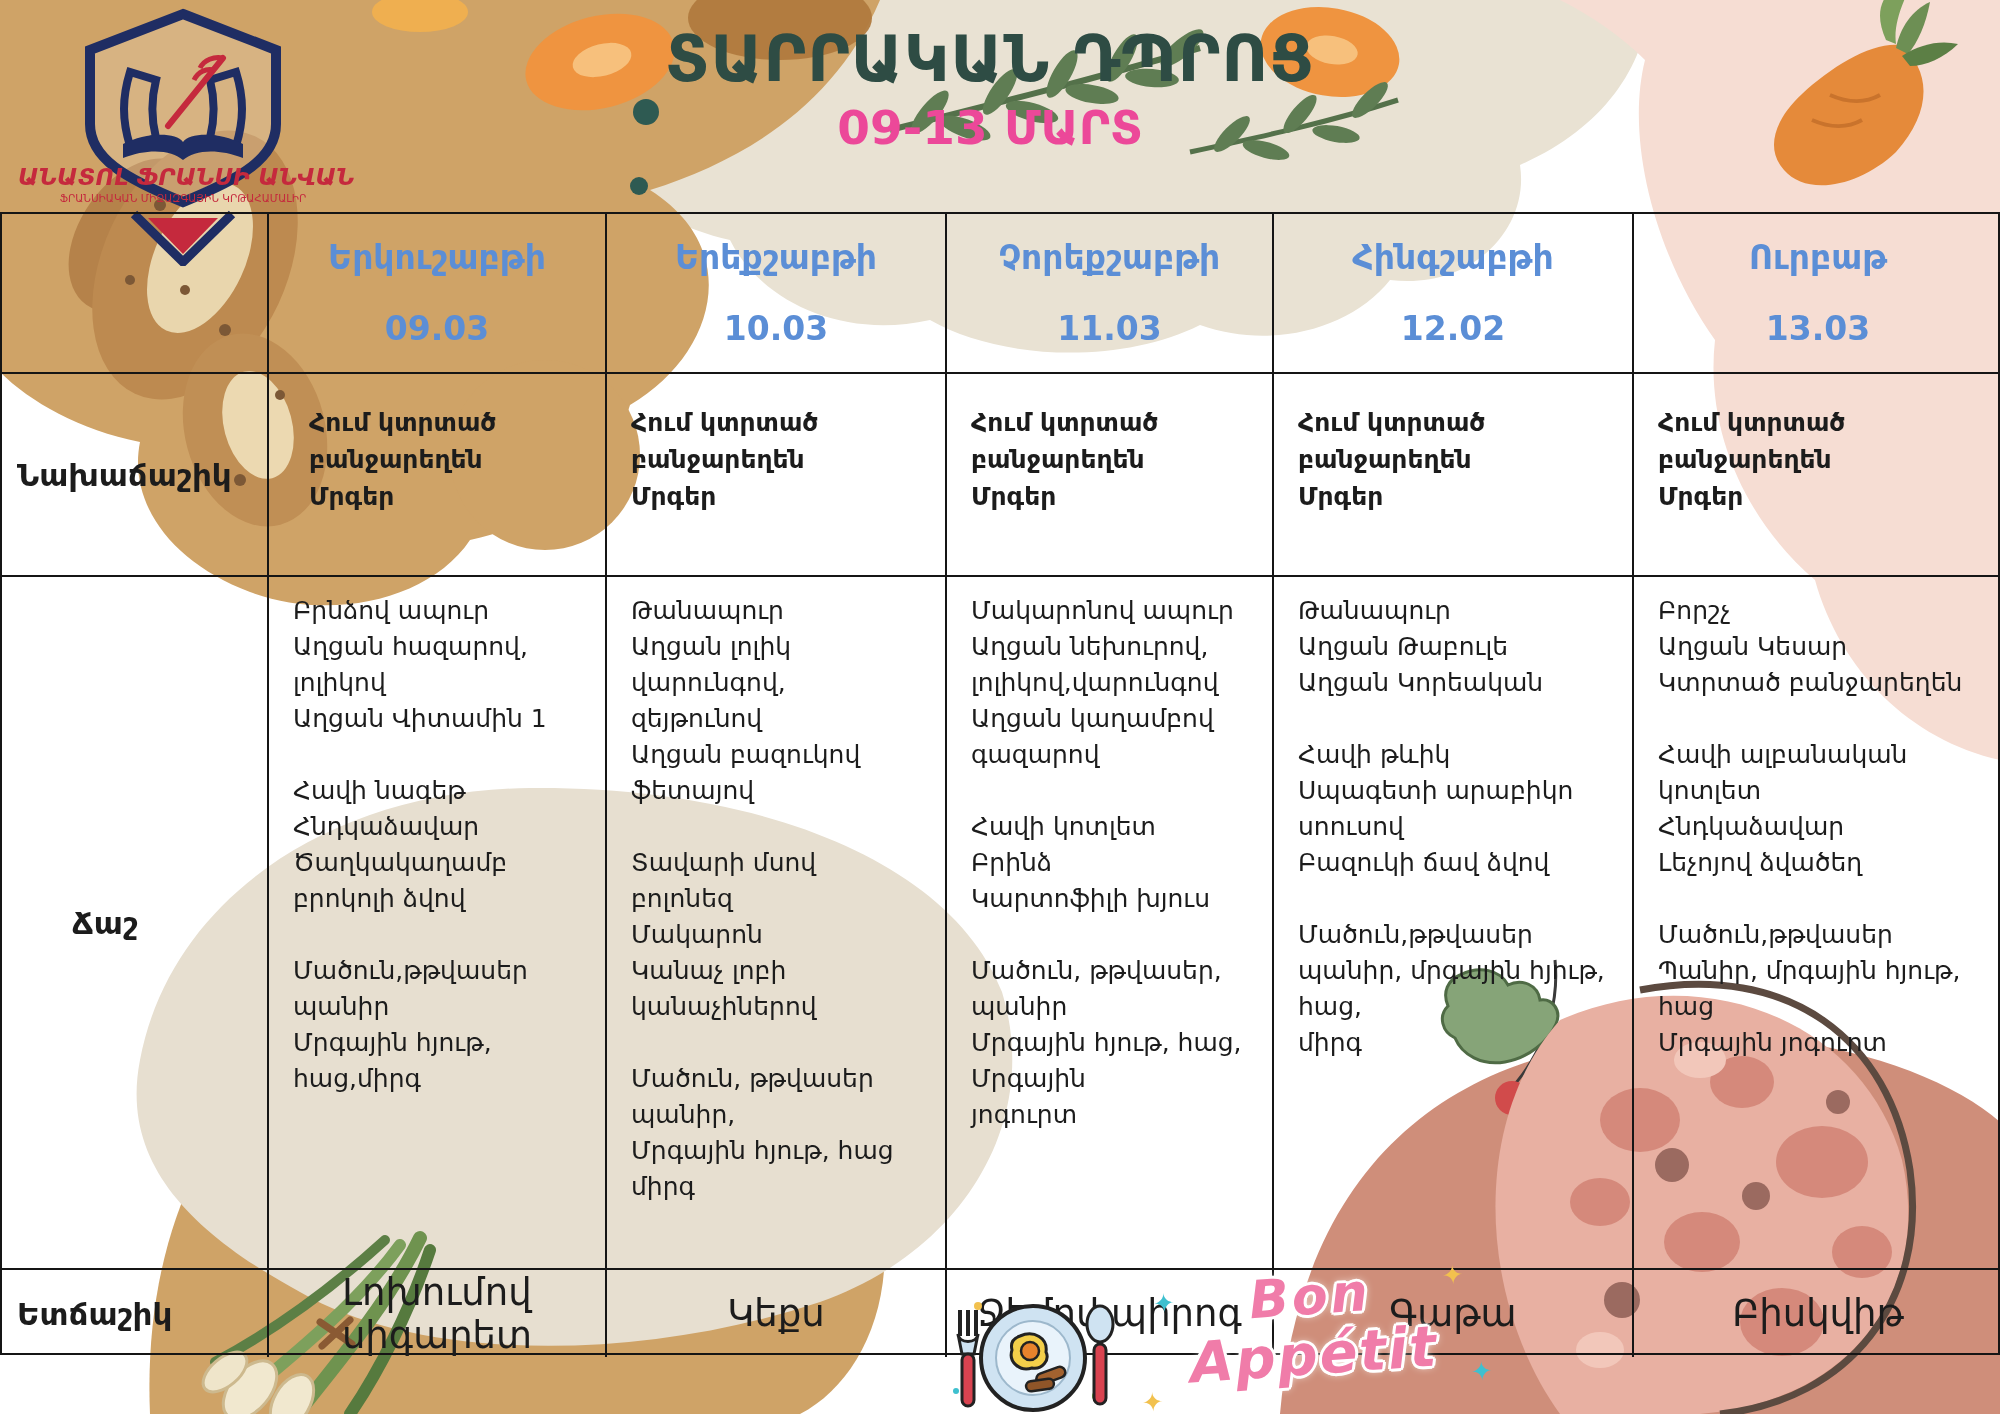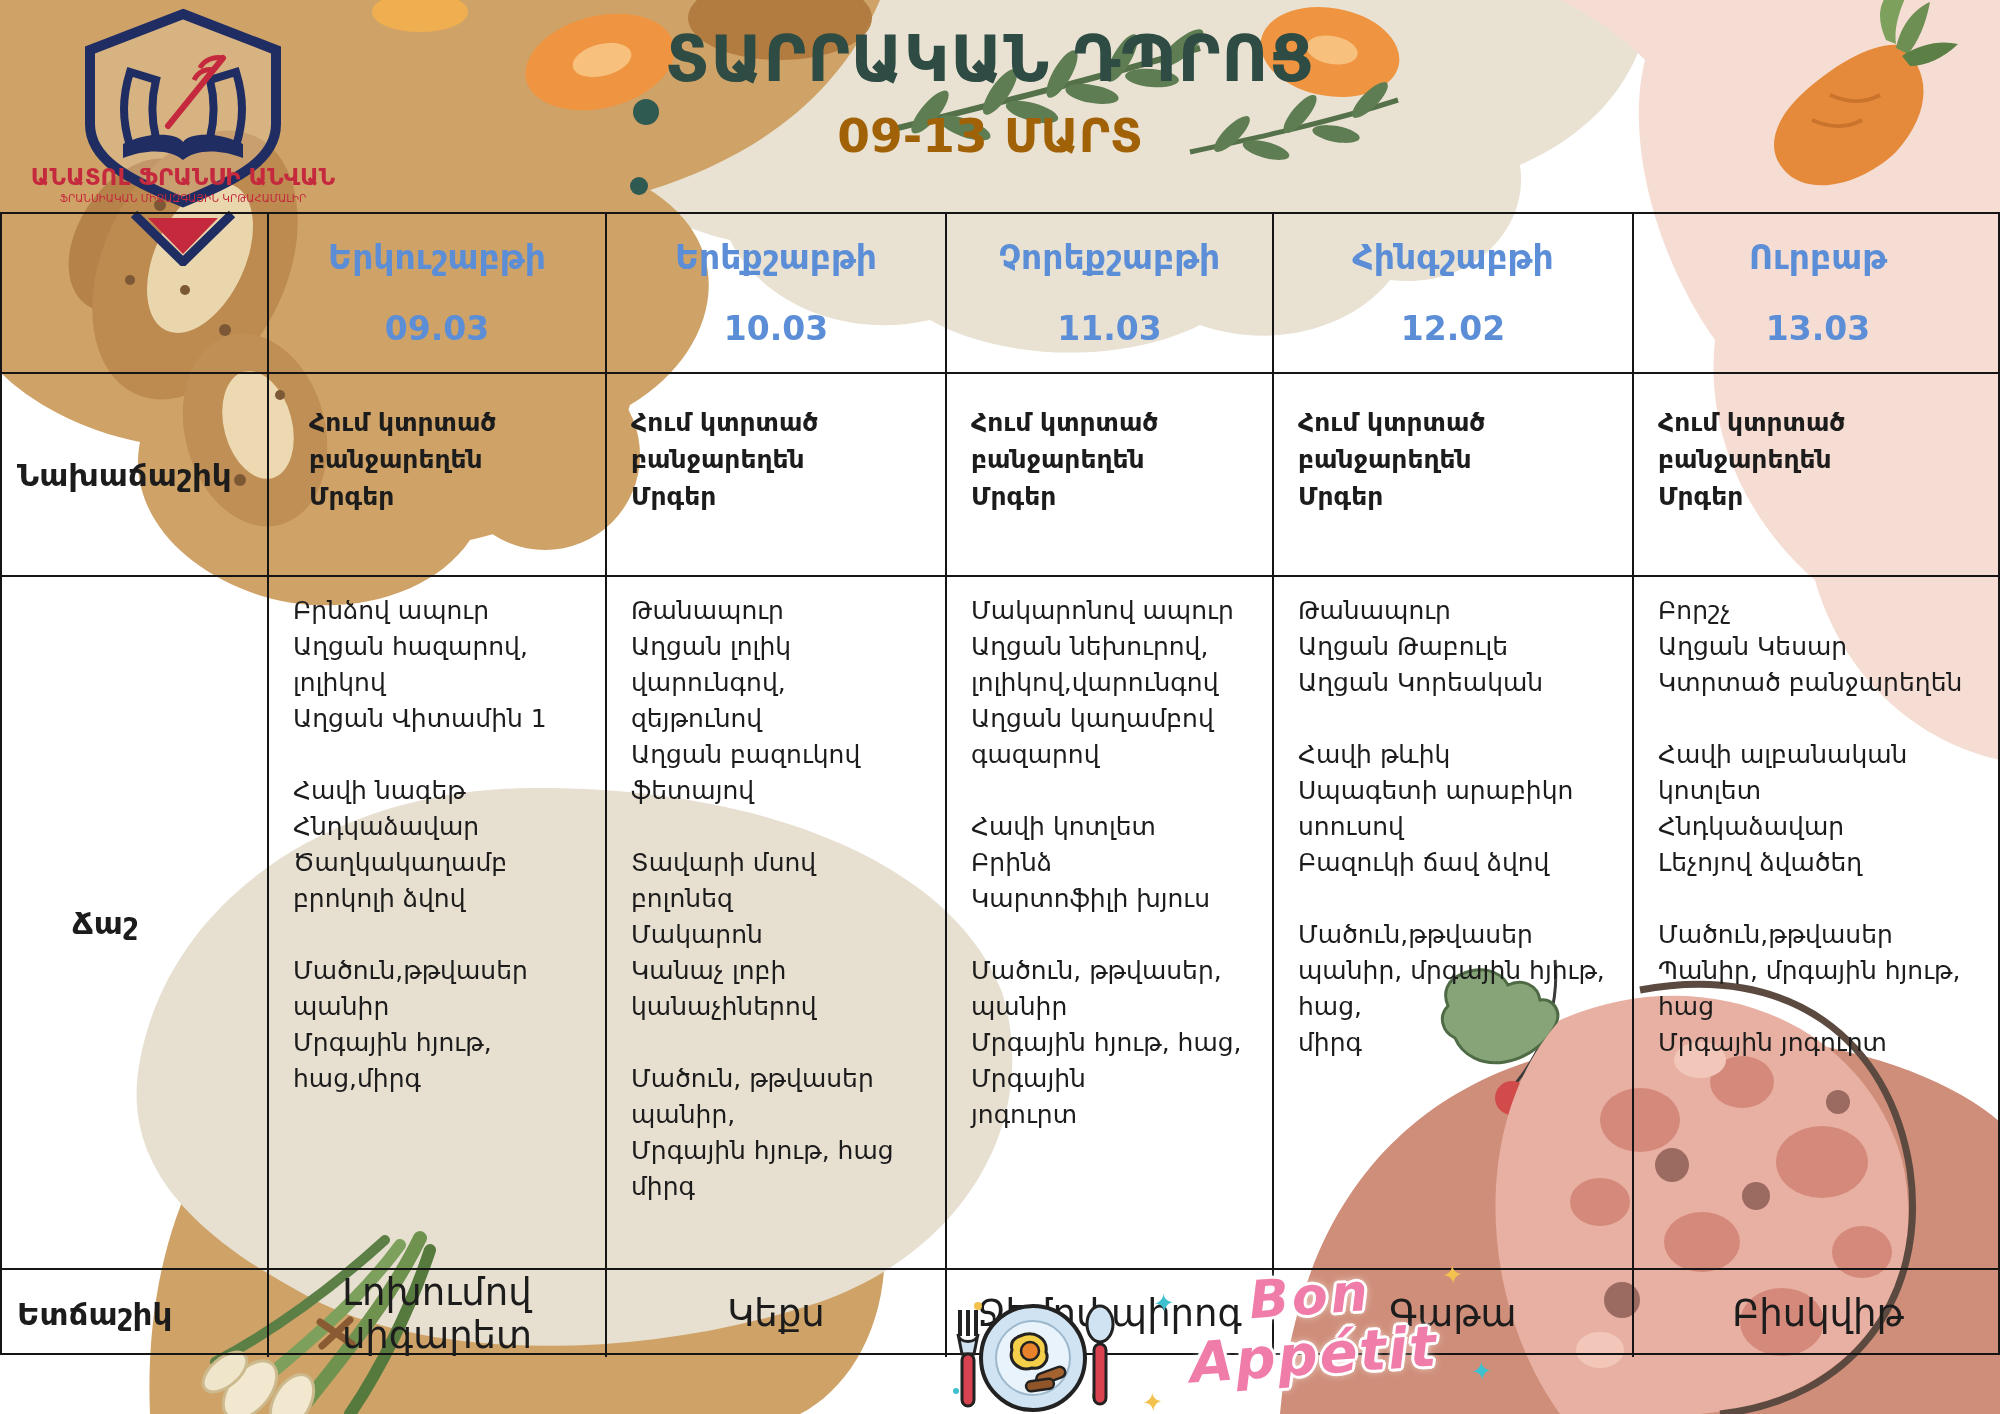--- a/index.html
+++ b/index.html
@@ -2,26 +2,26 @@
 <html><head>
 <meta charset="utf-8">
 <style>
   html,body{margin:0;padding:0;background:#fff;}
   .page{position:relative;width:2000px;height:1414px;overflow:hidden;background:#ffffff;
         font-family:"DejaVu Sans","Liberation Sans",sans-serif;color:#1c1c1c;}
   .decor{position:absolute;left:0;top:0;z-index:1;}
   
   .logo-wrap{position:absolute;left:18px;top:6px;width:330px;height:260px;z-index:2;}
   .logo-line1{position:absolute;left:0;top:158px;width:330px;text-align:center;
-              font-size:23px;font-weight:bold;color:#c5293d;letter-spacing:0px;white-space:nowrap;}
+              font-size:23px;font-weight:bold;color:#c5293d;letter-spacing:0px;white-space:nowrap;font-style:italic;}
   .logo-line2{position:absolute;left:0;top:186px;width:330px;text-align:center;
               font-size:10.5px;font-weight:normal;color:#c5293d;white-space:nowrap;}
   .title-block{position:absolute;left:580px;top:22px;width:820px;text-align:center;z-index:2;}
   .page-title{font-size:64px;font-weight:bold;color:#2e4c44;letter-spacing:1px;}
-  .page-subtitle{font-size:47px;font-weight:bold;color:#a16207;margin-top:12px;}
+  .page-subtitle{font-size:47px;font-weight:bold;color:#ec4899;margin-top:4px;}
   
   .menu-table{position:absolute;left:0;top:212px;width:2000px;height:1143px;z-index:2;
               display:grid;grid-template-columns:267px 338px 340px 327px 360px 368px;
               grid-template-rows:160px 203px 693px 87px;
               border:2.5px solid #151515;box-sizing:border-box;background:transparent;}
   .cell{border-right:2px solid #151515;border-bottom:2px solid #151515;box-sizing:border-box;
         background:transparent;overflow:hidden;}
   .cell.last{border-right:none;}
   .cell.bottom{border-bottom:none;text-align:center;}
   .day-cell{display:flex;flex-direction:column;align-items:center;justify-content:center;gap:32px;

